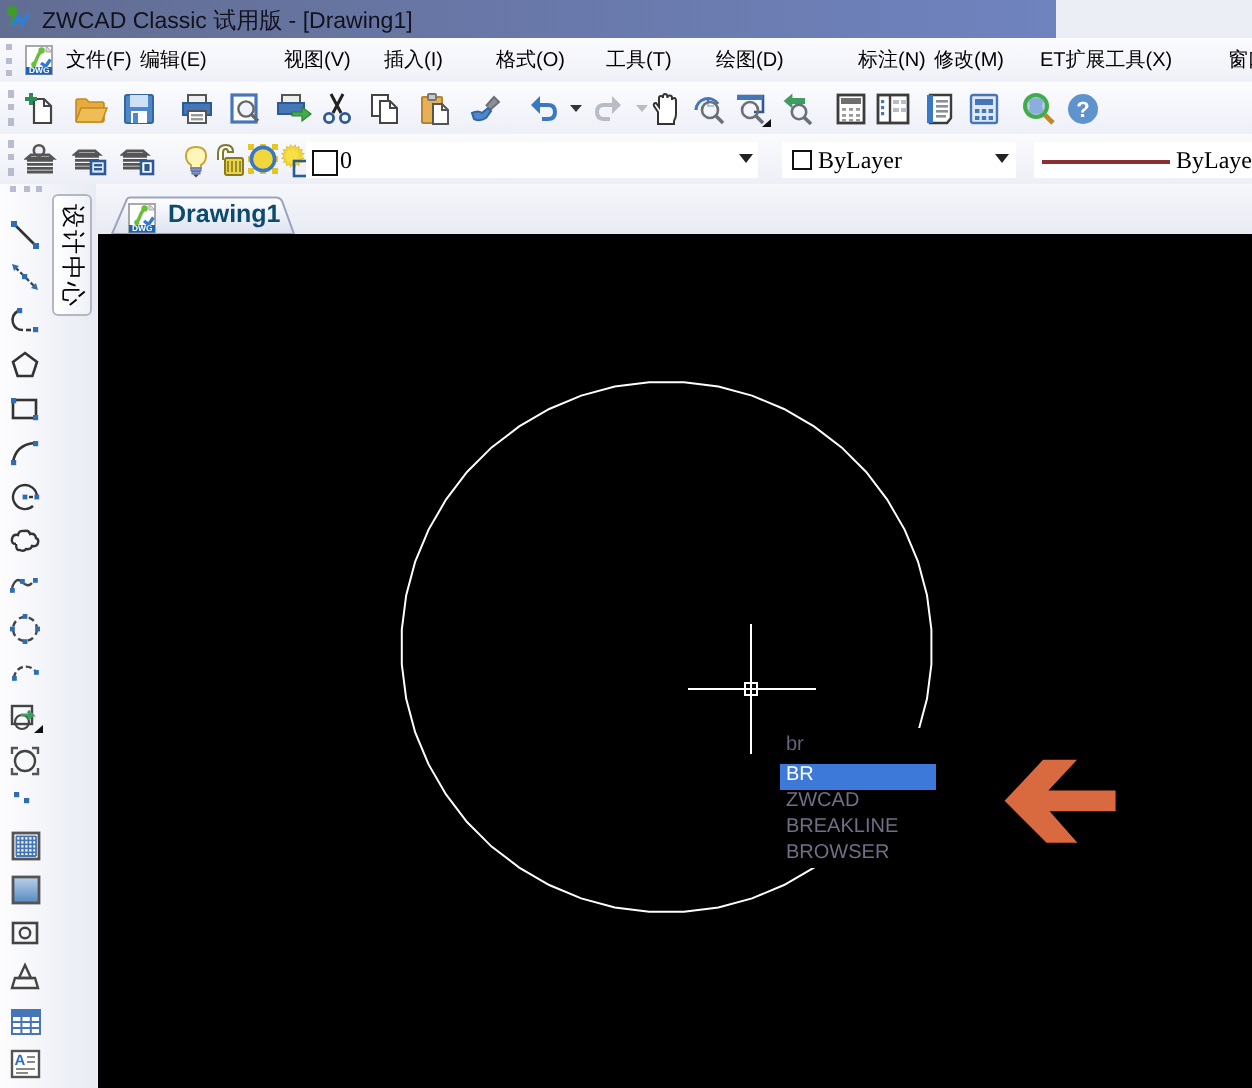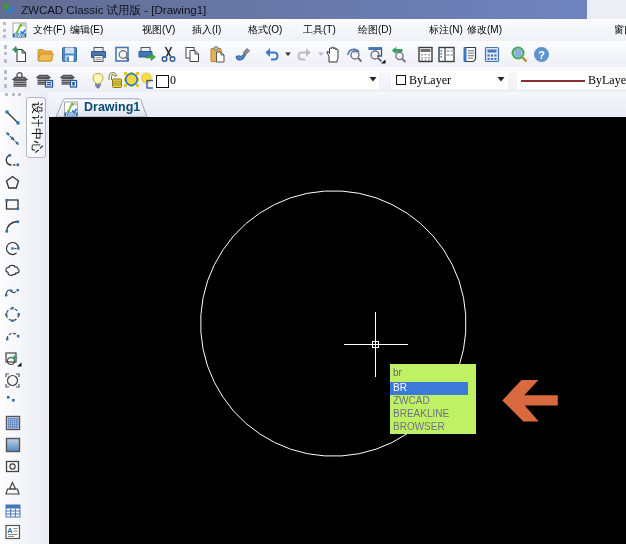--- a/index.html
+++ b/index.html
@@ -1,31 +1,31 @@
 <!DOCTYPE html>
 <html><head>
 <meta charset="utf-8">
 <style>
 html,body{margin:0;padding:0;}
 body{-webkit-font-smoothing:antialiased;transform:translateZ(0);width:626px;height:544px;position:relative;overflow:hidden;font-family:"Liberation Sans",sans-serif;background:#eceef6;}
 .abs{position:absolute;}
-#title{left:0;top:0;width:587px;height:19px;background:linear-gradient(to right,#626d92,#6f83bf);}
+#title{left:0;top:0;width:528px;height:19px;background:linear-gradient(to right,#626d92,#6f83bf);}
 #title span{position:absolute;left:21px;top:3px;font-size:11.5px;color:#12121d;}
 #menu{left:0;top:19px;width:626px;height:22px;background:linear-gradient(#fbfbfe,#eff1f8);border-bottom:1px solid #e3e5f0;}
 .mi{position:absolute;top:4px;font-size:10px;color:#000;white-space:nowrap;}
 #tb1{left:0;top:41px;width:626px;height:26px;background:linear-gradient(#fcfcfe,#eef0f8);}
 #tb2{left:0;top:67px;width:626px;height:25px;background:linear-gradient(#fbfbfd,#edeff7);}
 #tabrow{left:48px;top:92px;width:578px;height:25px;background:linear-gradient(#f6f7fb,#e9ebf4);}
 #leftdock{left:0;top:92px;width:48px;height:452px;background:linear-gradient(to right,#fdfdfe,#e9ebf4);}
 #canvas{left:49px;top:117px;width:577px;height:427px;background:#000;}
 .grip{position:absolute;width:3px;border-left:3px dotted #b9bcd1;}
 .sep{position:absolute;width:1px;background:#c9ccdc;}
 .icon{position:absolute;}
 
-#dd{left:390px;top:364px;width:86px;height:70px;background:#bef264;font-size:10px;}
+#dd{left:390px;top:364px;width:86px;height:70px;background:#000000;font-size:10px;}
 #dd .inp{position:absolute;left:0;top:0;width:78px;height:17px;color:#63637a;}
 #dd .inp span{position:absolute;left:3px;top:3px;}
 #dd .row{position:absolute;left:0;width:78px;height:13px;color:#716e86;}
 #dd .row span{position:absolute;left:3px;top:0px;}
 #dd .hl{background:#3c79d9;color:#fff;}
 
 #tab{position:absolute;left:48px;top:92px;width:120px;height:25px;}
 #tabtext{position:absolute;left:84px;top:100px;font-size:12.5px;font-weight:bold;color:#0c4a6e;}
 
 #dcs{left:26px;top:97px;width:20px;height:61px;background:linear-gradient(to right,#ffffff,#f0f1f7);border:1px solid #b4b6c4;border-radius:3px;box-sizing:border-box;}
@@ -55,20 +55,21 @@
  </svg>
  <span class="mi" style="left:33px">文件(F)</span>
  <span class="mi" style="left:70px">编辑(E)</span>
  <span class="mi" style="left:142px">视图(V)</span>
  <span class="mi" style="left:192px">插入(I)</span>
  <span class="mi" style="left:248px">格式(O)</span>
  <span class="mi" style="left:303px">工具(T)</span>
  <span class="mi" style="left:358px">绘图(D)</span>
  <span class="mi" style="left:429px">标注(N)</span>
  <span class="mi" style="left:467px">修改(M)</span>
+ <span class="mi" style="left:520px">ET扩展工具(X)</span>
  <span class="mi" style="left:614px">窗口</span>
 </div>
 <div id="tb1" class="abs">
  <div class="grip" style="left:4px;top:4px;height:18px"></div>
  <svg class="icon" style="left:12px;top:5px" width="17" height="17" viewBox="0 0 17 17">
   <path d="M5,3.5 H10 L13.5,7 V15.5 H5 Z" fill="#fff" stroke="#444" stroke-width="1.1"></path>
   <path d="M10,3.5 L10,7 L13.5,7" fill="none" stroke="#444" stroke-width="1"></path>
   <path d="M3.5,0.5 V6.5 M0.5,3.5 H6.5" stroke="#2e8b57" stroke-width="2"></path>
  </svg>
  <svg class="icon" style="left:37px;top:5px" width="17" height="17" viewBox="0 0 17 17">

